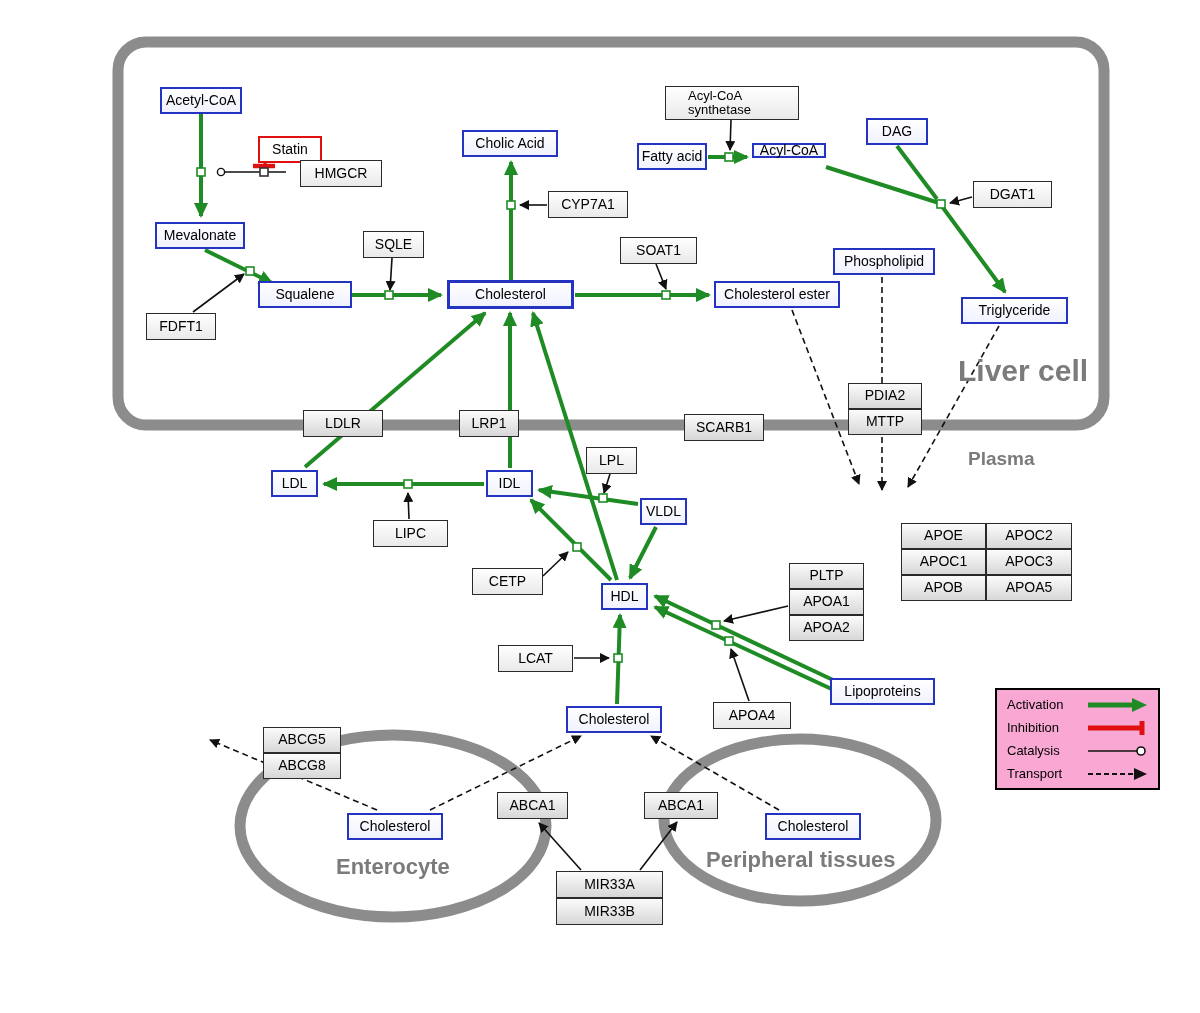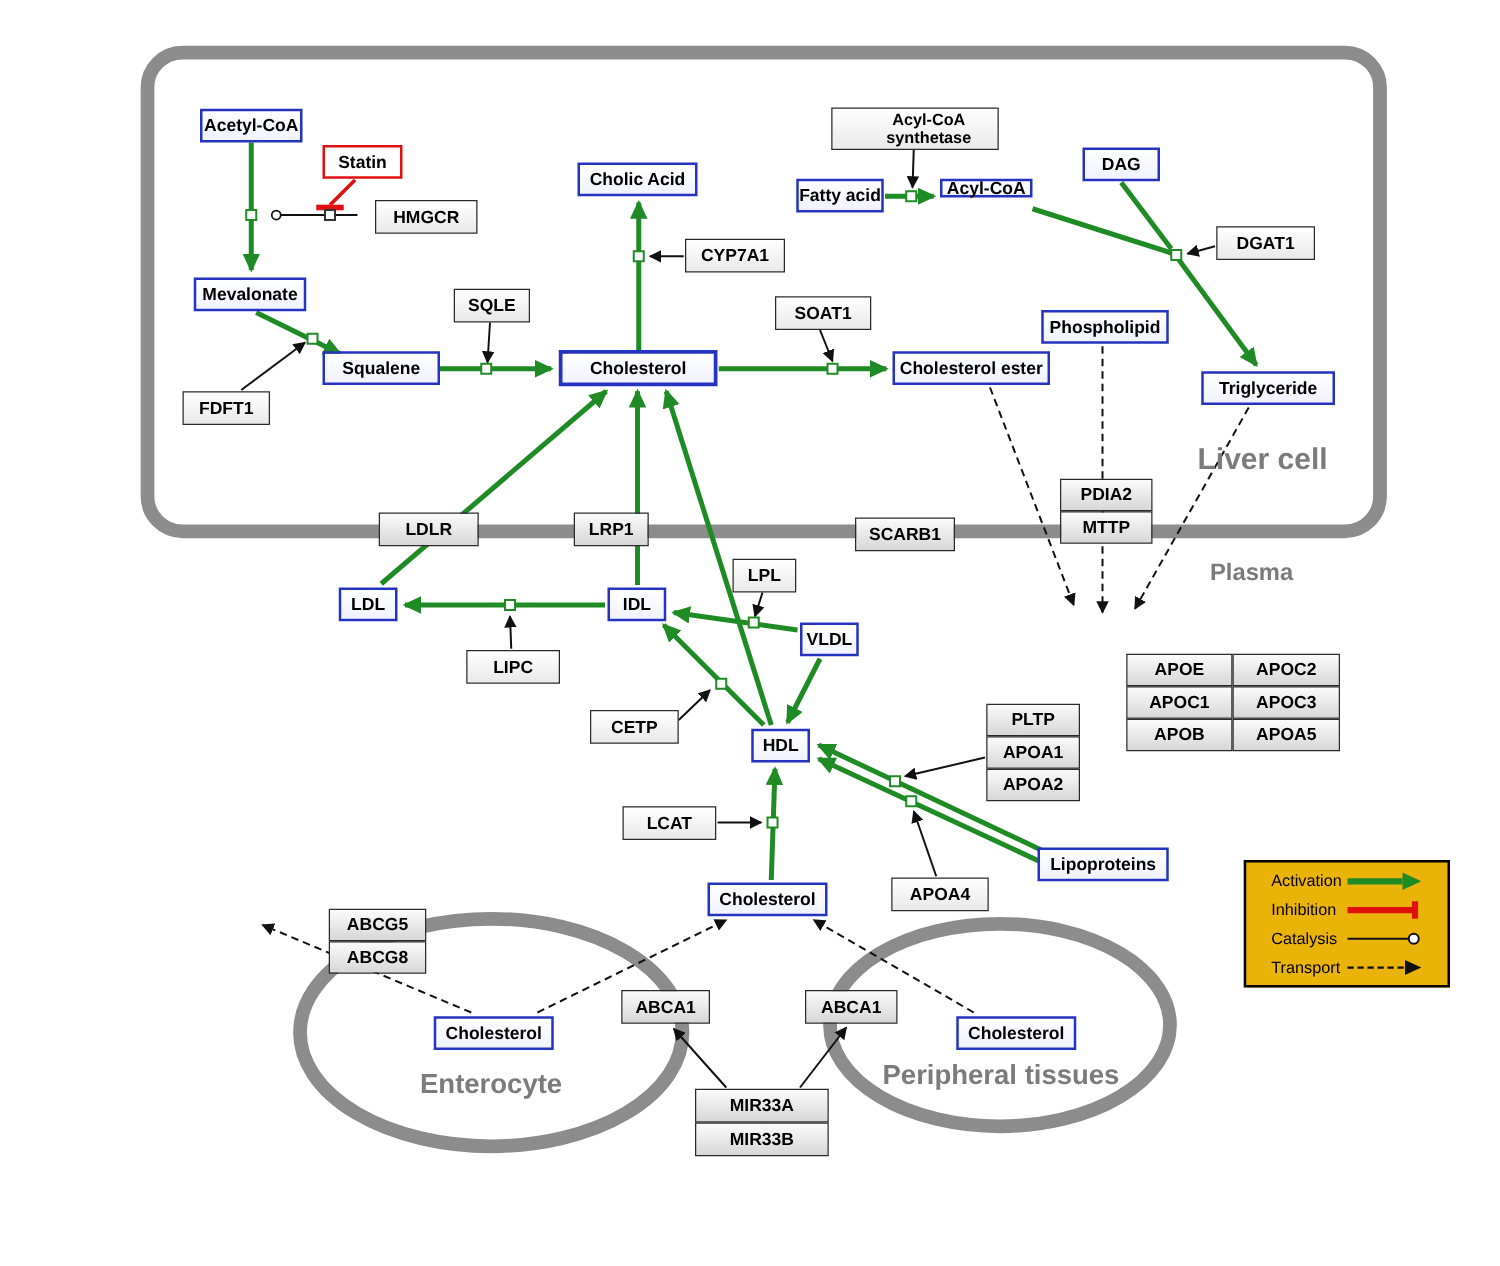--- a/index.html
+++ b/index.html
@@ -1,29 +1,29 @@
 <!DOCTYPE html>
 <html><head>
 <meta charset="utf-8">
 <style>
   *{box-sizing:border-box;}
   body{margin:0;background:#ffffff;font-family:"Liberation Sans",sans-serif;}
   #canvas{position:relative;width:1200px;height:1013px;background:#fff;overflow:hidden;}
   svg.edges{position:absolute;left:0;top:0;}
   .bx{position:absolute;display:flex;align-items:center;justify-content:center;
-      text-align:center;font-size:14px;color:#000;line-height:1.08;background:#fff;font-weight:bold;}
+      text-align:left;font-size:14px;color:#000;line-height:1.08;background:#fff;}
   .met{border:2px solid #2433c0;background:linear-gradient(#ffffff,#f0f2ff);}
   .thick{border-width:3px;}
-  .drug{border:2px solid #e01010;background:#fff;}
+  .drug{border:2px solid #e01010;background:#fff;margin-top:20px;}
   .enz{border:1px solid #2a2a2a;background:linear-gradient(#ffffff,#e9e9e9);}
   .gray{border:1px solid #2a2a2a;background:linear-gradient(#fbfbfb,#d7d7d7);}
   .small{font-size:13px;padding-left:22px;}
   .cell-label{position:absolute;font-weight:bold;color:#7b7b7b;white-space:nowrap;}
   #legend{position:absolute;left:995px;top:688px;width:165px;height:102px;
-          border:2.5px solid #000;background:#eab308;padding:3px 20px;
+          border:2.5px solid #000;background:#f9a8d4;padding:3px 10px;
           display:flex;flex-direction:column;justify-content:space-around;}
   .leg-row{display:flex;align-items:center;justify-content:space-between;height:22px;}
   .leg-row span{font-size:13px;color:#000;}
 </style>
 </head>
 <body>
 
 <div id="canvas">
 
 <svg class="edges" width="1200" height="1013" viewBox="0 0 1200 1013">
@@ -167,21 +167,21 @@
 <div class="bx gray" style="left:556px;top:871px;width:107px;height:27px">MIR33A</div>
 <div class="bx gray" style="left:556px;top:898px;width:107px;height:27px">MIR33B</div>
 
 <div class="bx gray" style="left:901px;top:523px;width:85px;height:26px">APOE</div>
 <div class="bx gray" style="left:986px;top:523px;width:86px;height:26px">APOC2</div>
 <div class="bx gray" style="left:901px;top:549px;width:85px;height:26px">APOC1</div>
 <div class="bx gray" style="left:986px;top:549px;width:86px;height:26px">APOC3</div>
 <div class="bx gray" style="left:901px;top:575px;width:85px;height:26px">APOB</div>
 <div class="bx gray" style="left:986px;top:575px;width:86px;height:26px">APOA5</div>
 
-<div class="cell-label" style="left:958px;top:354px;font-size:24px">Liver cell</div>
+<div class="cell-label" style="left:958px;top:354px;font-size:30px">Liver cell</div>
 <div class="cell-label" style="left:968px;top:448px;font-size:19px">Plasma</div>
 <div class="cell-label" style="left:336px;top:854px;font-size:22px">Enterocyte</div>
 <div class="cell-label" style="left:706px;top:847px;font-size:22px">Peripheral tissues</div>
 
 <div id="legend">
   <div class="leg-row">
     <span>Activation</span>
     <svg width="62" height="16">
       <line x1="2" y1="8" x2="46" y2="8" stroke="#1f8b24" stroke-width="5"></line>
       <path d="M46,1 L61,8 L46,15 Z" fill="#1f8b24"></path>

